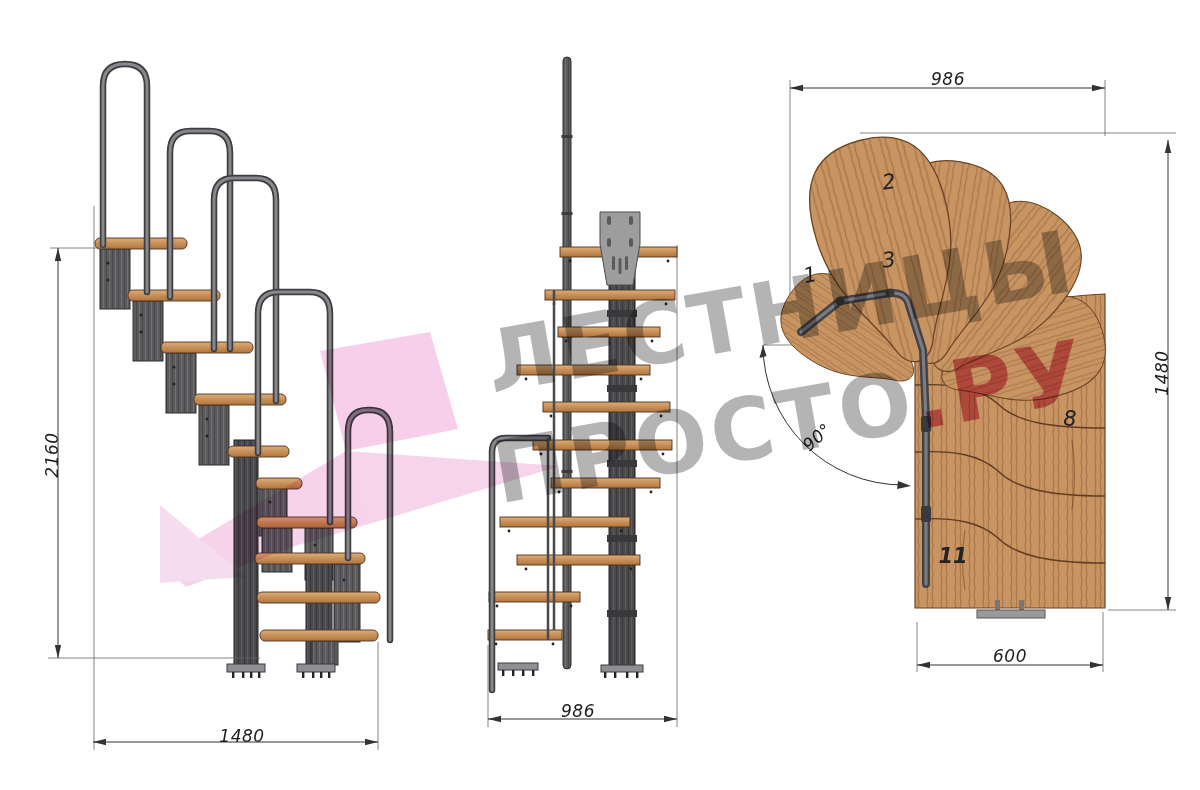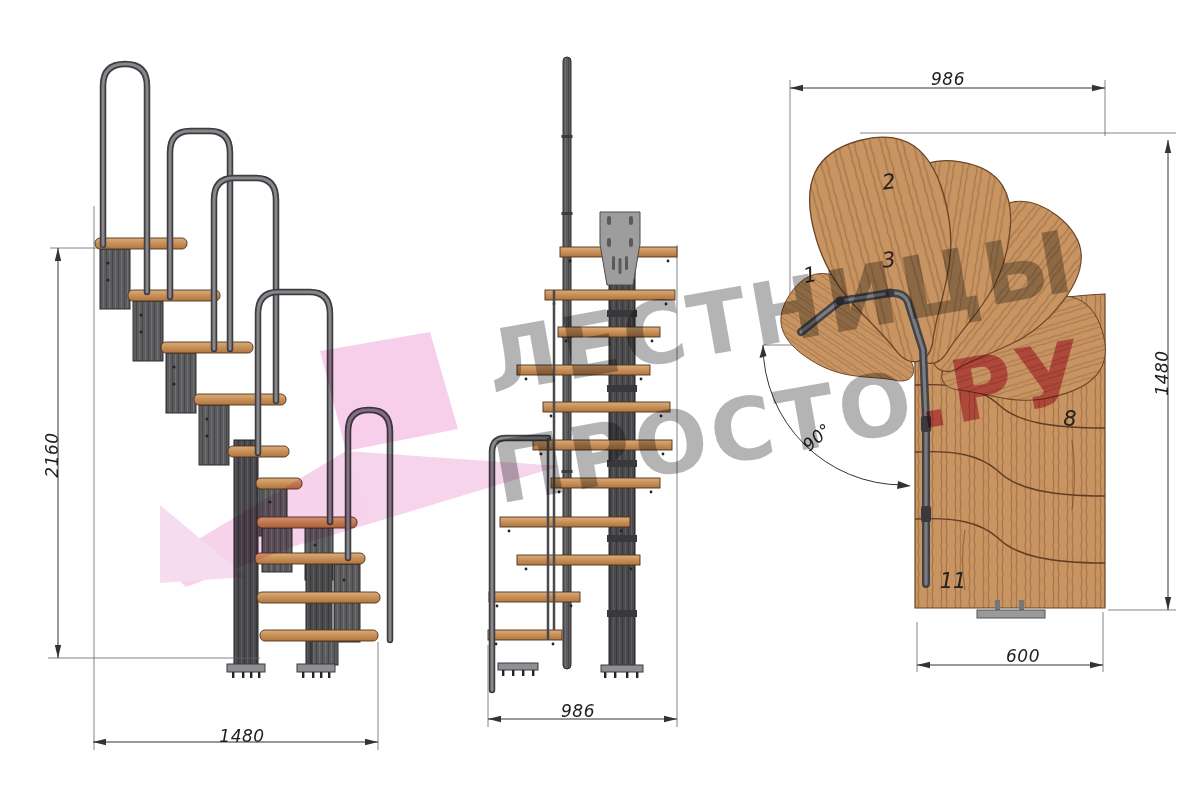--- a/index.html
+++ b/index.html
@@ -327,27 +327,27 @@
     <polygon points="160,562 346,451 368,519 186,587" fill="#f0aeda"></polygon>
     <polygon points="160,505 160,583 246,577" fill="#eec0e2"></polygon>
   </g>
 </svg>
 
 <div class="dim rot90" style="left:22px;top:445px;width:60px;">2160</div>
 <div class="dim" style="left:212px;top:726px;width:60px;">1480</div>
 <div class="dim" style="left:548px;top:701px;width:60px;">986</div>
 <div class="dim" style="left:918px;top:69px;width:60px;">986</div>
 <div class="dim rot90" style="left:1132px;top:363px;width:60px;">1480</div>
-<div class="dim" style="left:980px;top:646px;width:60px;text-align:right;">600</div>
+<div class="dim" style="left:980px;top:646px;width:60px;">600</div>
 <div class="dim" style="left:792px;top:427px;width:50px;transform:rotate(-42deg);">90°</div>
 
 <div class="steplbl" style="left:800px;top:263px;width:20px;transform:rotate(-12deg);">1</div>
 <div class="steplbl" style="left:879px;top:170px;width:20px;transform:rotate(-8deg);">2</div>
 <div class="steplbl" style="left:879px;top:248px;width:20px;transform:rotate(-8deg);">3</div>
 <div class="steplbl" style="left:1060px;top:407px;width:20px;">8</div>
-<div class="steplbl" style="left:938px;top:569px;width:30px;">11</div>
+<div class="steplbl" style="left:938px;top:544px;width:30px;font-weight:bold;">11</div>
 
 <div class="wm">
   <div class="l1">ЛЕСТНИЦЫ</div>
   <div class="l2"><span>ПРОСТО</span><span class="accent">.РУ</span></div>
 </div>
 
 </div>
 
 </body></html>

